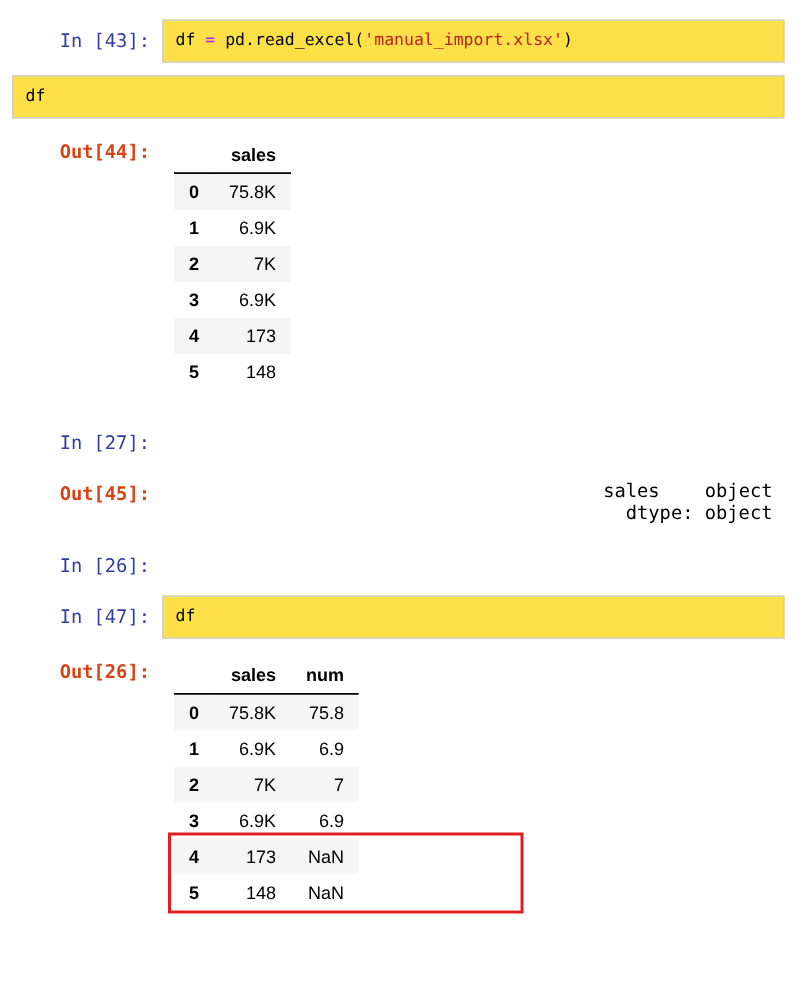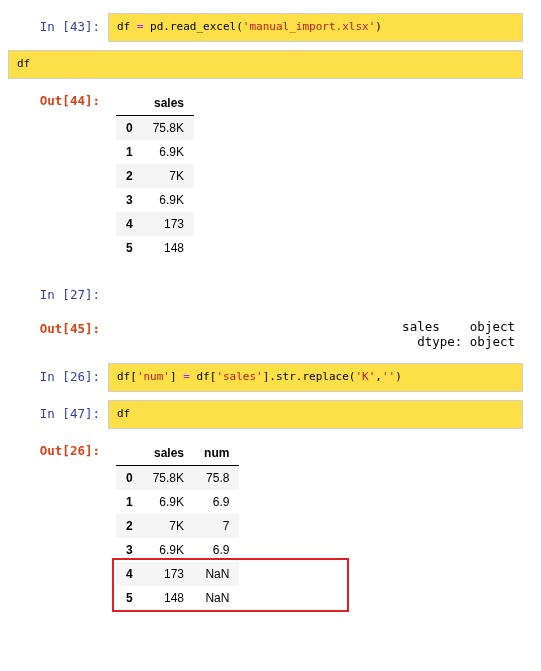--- a/index.html
+++ b/index.html
@@ -144,21 +144,20 @@
   </div>
 
   <div class="cell">
     <div class="prompt prompt-out">Out[45]:</div>
     <div class="plain-output">sales    object
 dtype: object</div>
   </div>
 
   <div class="cell">
     <div class="prompt prompt-in">In [26]:</div>
-    <div class="input-area"><span>df[</span><span class="tok-s">'num'</span><span>] </span><span class="tok-op">=</span><span> df[</span><span class="tok-s">'sales'</span><span>].str.replace(</span><span class="tok-s">'K'</span><span>,</span><span class="tok-s">''</span><span>)</span></div>
   </div>
 
   <div class="cell">
     <div class="prompt prompt-in">In [47]:</div>
     <div class="input-area">df</div>
   </div>
 
   <div class="cell">
     <div class="prompt prompt-out">Out[26]:</div>
     <div class="df-output">

